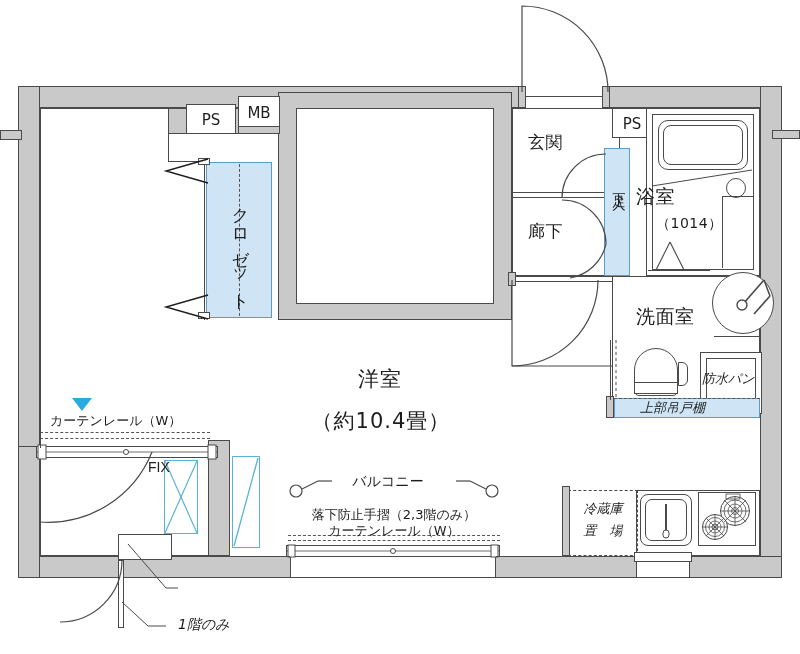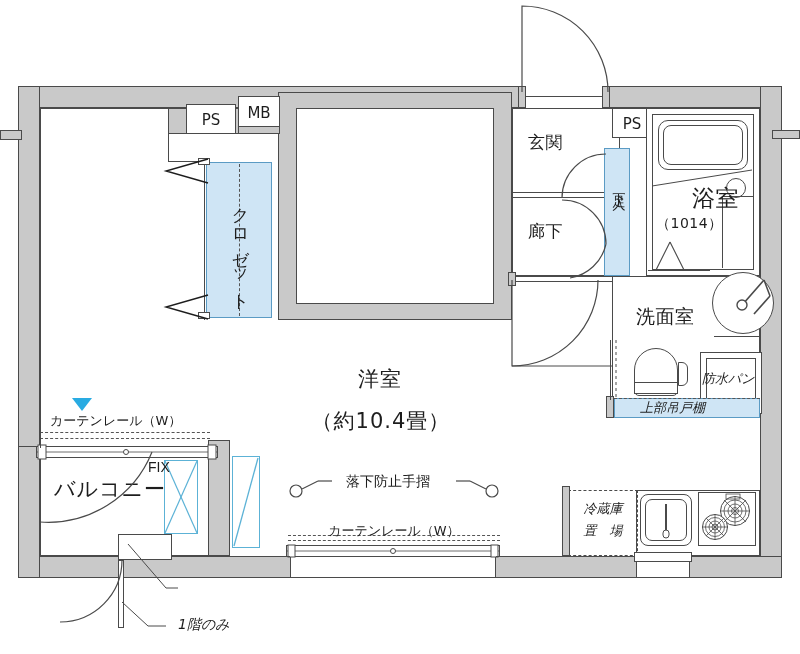--- a/index.html
+++ b/index.html
@@ -127,21 +127,21 @@
 
   <div class="rnd" style="left:658px;top:120px;width:90px;height:50px;border-radius:10px;"></div>
   <div class="rnd" style="left:663px;top:125px;width:80px;height:40px;border-radius:8px;"></div>
 
   <svg style="left:652px;top:168px;width:102px;height:20px;">
     <line x1="0" y1="18" x2="100" y2="2" stroke="#4a4a4a" stroke-width="1"></line>
   </svg>
   <div class="circ" style="left:726px;top:178px;width:20px;height:20px;"></div>
   <div class="ln v" style="left:722px;top:196px;height:72px;"></div>
   <div class="ln h" style="left:722px;top:196px;width:32px;"></div>
-  <div class="lbl jp mid" style="left:692px;top:186px;font-size:23px;font-family:Liberation Serif, serif;">浴室</div>
+  <div class="lbl jp mid" style="left:636px;top:186px;font-size:19px;font-family:Liberation Serif, serif;">浴室</div>
   <div class="lbl jp mid" style="left:656px;top:216px;font-size:14px;">（1014）</div>
 
   <svg style="left:652px;top:242px;width:36px;height:30px;">
     <polyline points="18,0 4,28" fill="none" stroke="#4a4a4a" stroke-width="1.1"></polyline>
     <polyline points="18,0 32,28" fill="none" stroke="#4a4a4a" stroke-width="1.1"></polyline>
   </svg>
   <div class="ln h" style="left:648px;top:270px;width:62px;"></div>
 
   <div class="wall thin" style="left:772px;top:130px;width:28px;height:9px;"></div>
 
@@ -221,40 +221,40 @@
   <div class="rnd" style="left:286px;top:545px;width:214px;height:12px;"></div>
   <svg style="left:286px;top:545px;width:214px;height:12px;">
     <line x1="0" y1="6" x2="214" y2="6" stroke="#4a4a4a" stroke-width="0.8"></line>
     <rect x="2" y="0" width="7" height="12" fill="#fff" stroke="#4a4a4a" stroke-width="1"></rect>
     <rect x="205" y="0" width="7" height="12" fill="#fff" stroke="#4a4a4a" stroke-width="1"></rect>
     <circle cx="107" cy="6" r="2.5" fill="#fff" stroke="#4a4a4a" stroke-width="1"></circle>
   </svg>
   <div class="dashdot" style="left:288px;top:535px;width:212px;"></div>
   <div class="dashdot" style="left:288px;top:540px;width:212px;"></div>
 
-  <div class="lbl jp sm ctr" style="left:316px;top:474px;width:144px;font-size:14px;">落下防止手摺</div>
+  <div class="lbl jp sm ctr" style="left:316px;top:474px;width:144px;font-size:14px;">バルコニー</div>
   <svg style="left:288px;top:478px;width:212px;height:20px;">
     <circle cx="8" cy="13" r="6" fill="#fff" stroke="#4a4a4a" stroke-width="1.2"></circle>
     <line x1="14" y1="11" x2="30" y2="3" stroke="#4a4a4a" stroke-width="1.2"></line>
     <line x1="30" y1="3" x2="44" y2="3" stroke="#4a4a4a" stroke-width="1.2"></line>
     <circle cx="204" cy="13" r="6" fill="#fff" stroke="#4a4a4a" stroke-width="1.2"></circle>
     <line x1="198" y1="11" x2="182" y2="3" stroke="#4a4a4a" stroke-width="1.2"></line>
     <line x1="182" y1="3" x2="168" y2="3" stroke="#4a4a4a" stroke-width="1.2"></line>
   </svg>
+  <div class="lbl jp xs ctr" style="left:282px;top:508px;width:224px;font-size:13px;">落下防止手摺（2,3階のみ）</div>
   <div class="lbl jp xs ctr" style="left:282px;top:524px;width:224px;font-size:13px;">カーテンレール（W）</div>
 
   <div class="blueline" style="left:232px;top:456px;width:28px;height:92px;"></div>
   <svg style="left:232px;top:456px;width:28px;height:92px;">
     <line x1="2" y1="90" x2="26" y2="2" stroke="#5cb2d6" stroke-width="1.3"></line>
   </svg>
 
   <div class="wall" style="left:18px;top:446px;width:22px;height:132px;"></div>
   <div class="white" style="left:40px;top:452px;width:172px;height:104px;border:1px solid #4a4a4a;box-sizing:border-box;"></div>
   <div class="wall thin" style="left:208px;top:440px;width:22px;height:116px;"></div>
-  <div class="lbl jp big" style="left:54px;top:478px;font-size:21px;">バルコニー</div>
 
   <div class="rnd" style="left:36px;top:446px;width:182px;height:12px;"></div>
   <svg style="left:36px;top:446px;width:182px;height:12px;">
     <line x1="0" y1="6" x2="182" y2="6" stroke="#4a4a4a" stroke-width="0.8"></line>
     <rect x="2" y="-1" width="8" height="14" fill="#fff" stroke="#4a4a4a" stroke-width="1"></rect>
     <rect x="172" y="-1" width="8" height="14" fill="#fff" stroke="#4a4a4a" stroke-width="1"></rect>
     <circle cx="90" cy="6" r="2.5" fill="#fff" stroke="#4a4a4a" stroke-width="1"></circle>
   </svg>
 
   <svg style="left:38px;top:452px;width:120px;height:72px;">

